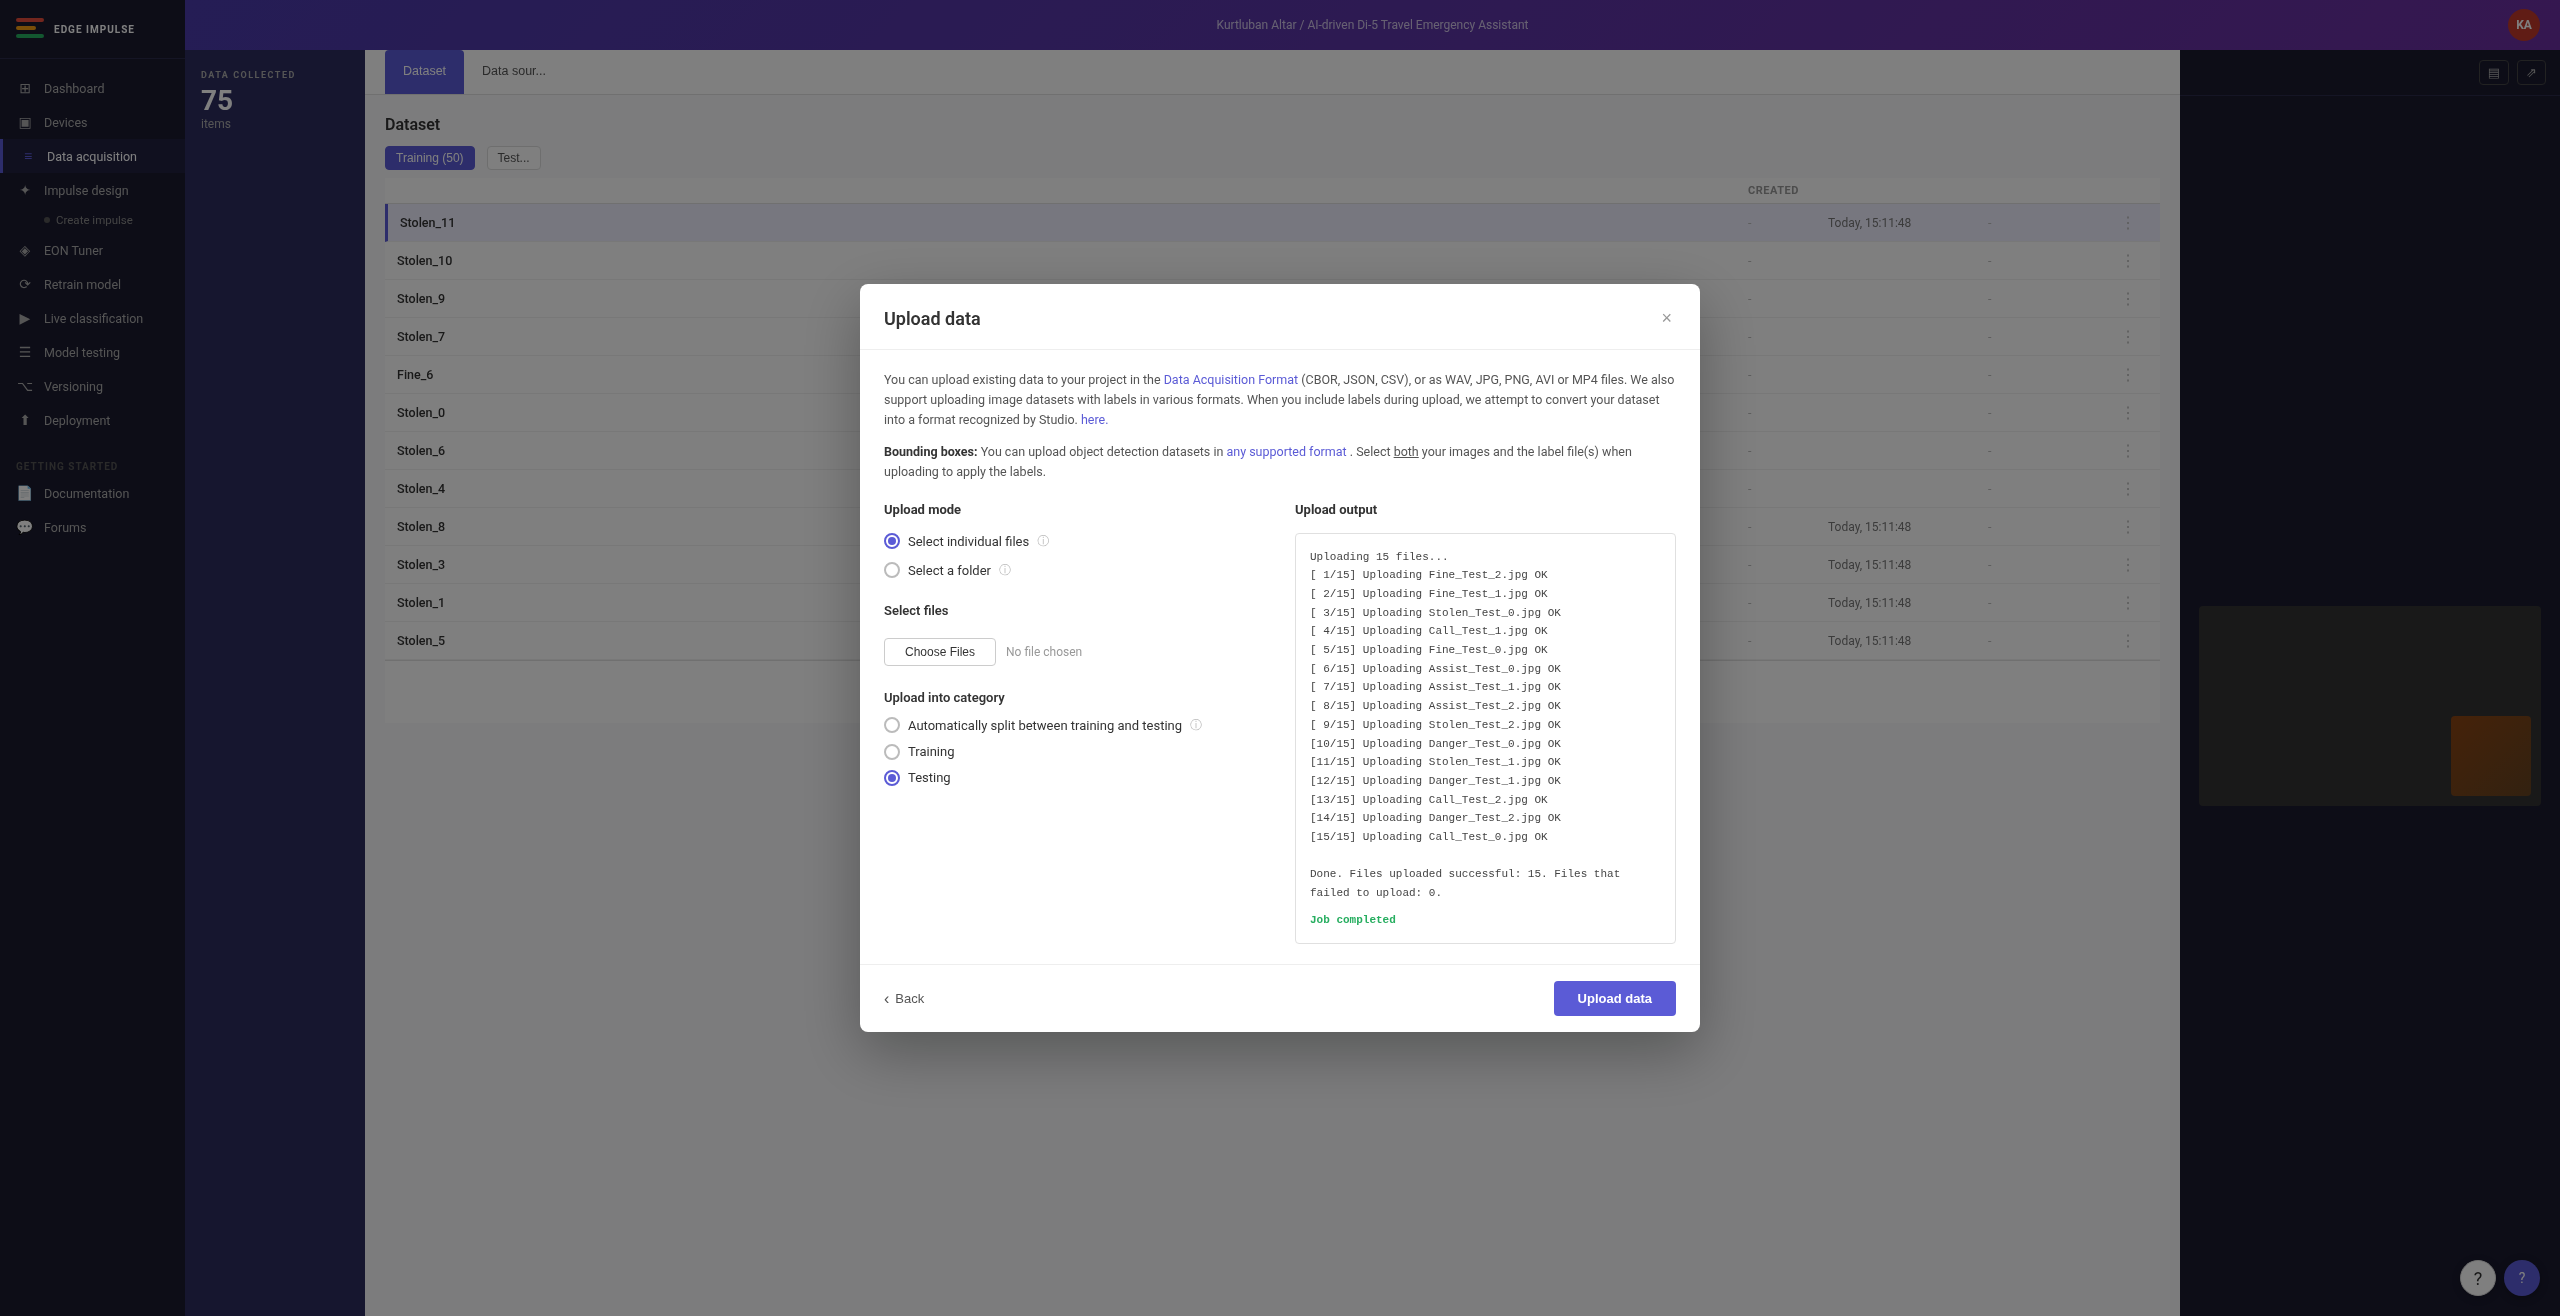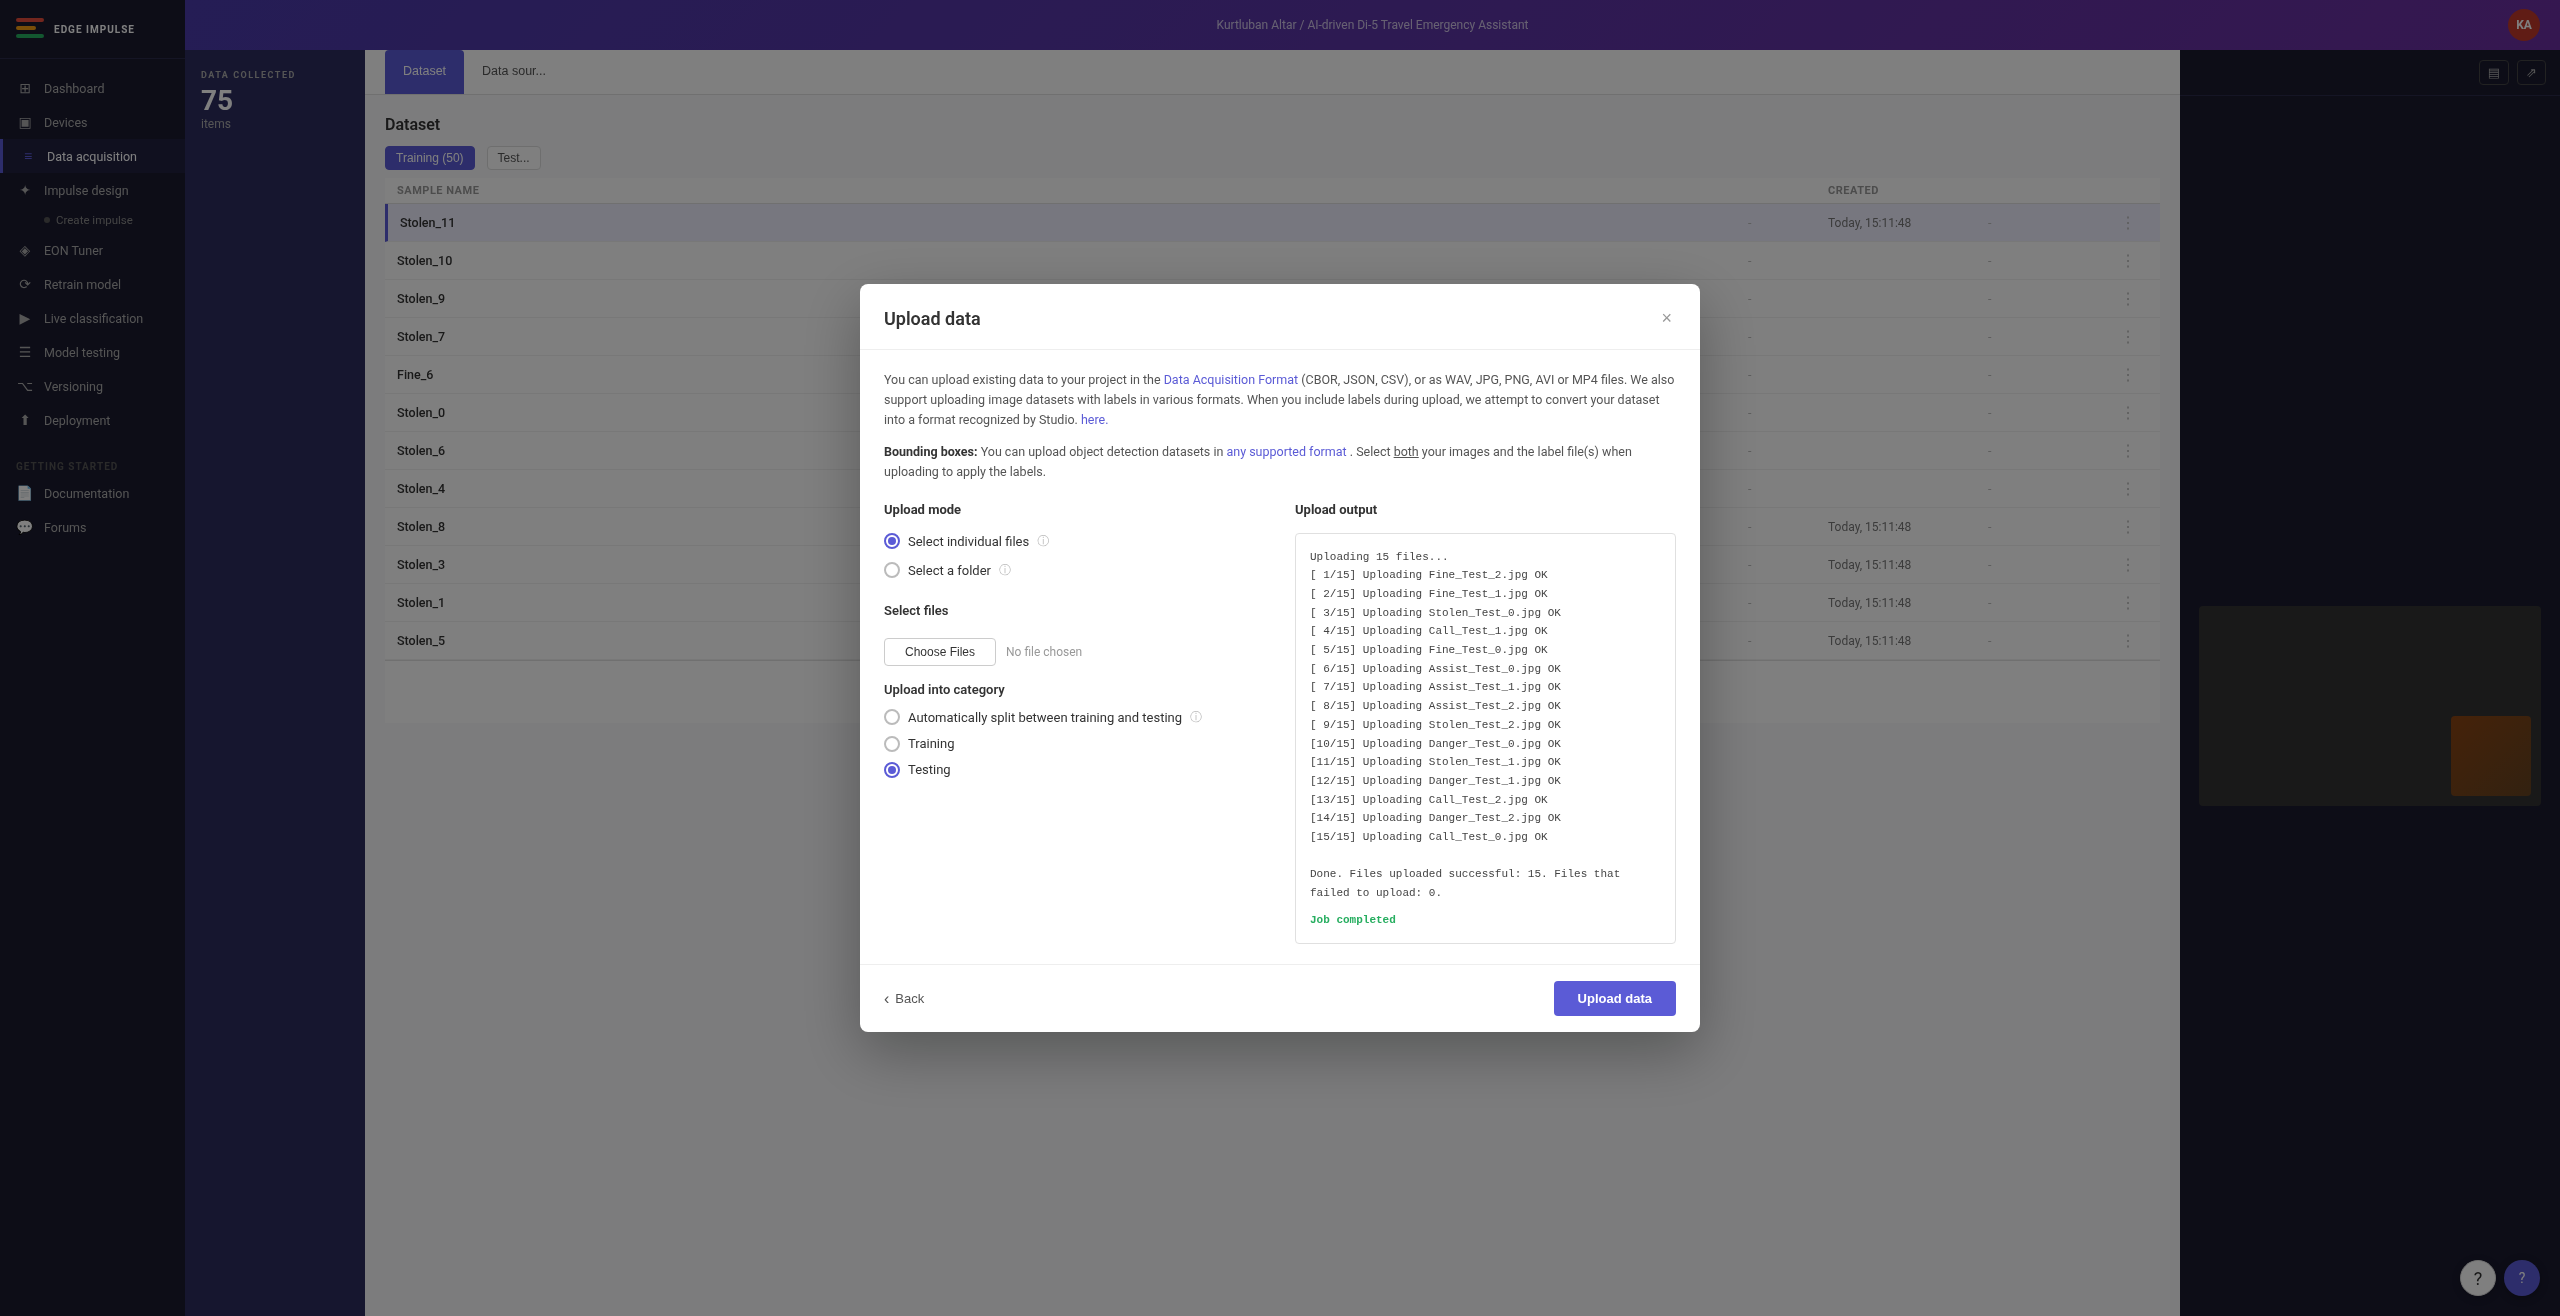--- a/index.html
+++ b/index.html
@@ -220,21 +220,21 @@
       padding: 6px 20px;
       background: #fff;
       border: 1px solid #ccc;
       border-radius: 4px;
       font-size: 12px;
       cursor: pointer;
       color: #333;
     }
     .no-file-text { font-size: 12px; color: #999; }
 
-    .category-section { margin-top: 16px; }
+    .category-section { margin-top: 24px; }
     .category-label { font-size: 13px; font-weight: 600; color: #333; margin-bottom: 12px; }
     .radio-group-cat { display: flex; flex-direction: column; gap: 10px; }
 
     
     .upload-output-section {}
     .output-console {
       background: #fff;
       border: 1px solid #e0e0e0;
       border-radius: 4px;
       padding: 14px;
@@ -362,21 +362,20 @@
       <div class="data-grid">
         <div class="section-header">
           <div class="section-title">Dataset</div>
         </div>
         <div class="training-header">
           <button class="sub-tab active">Training (50)</button>
           <button class="sub-tab">Test...</button>
         </div>
 
         <div class="table-header">
-          <span>SAMPLE NAME</span>
           <span></span>
           <span>CREATED</span>
           <span></span>
           <span></span>
         </div>
 
         <div class="table-row selected">
           <span class="row-name">Stolen_11</span>
           <span class="row-dash">-</span>
           <span class="row-time">Today, 15:11:48</span>

